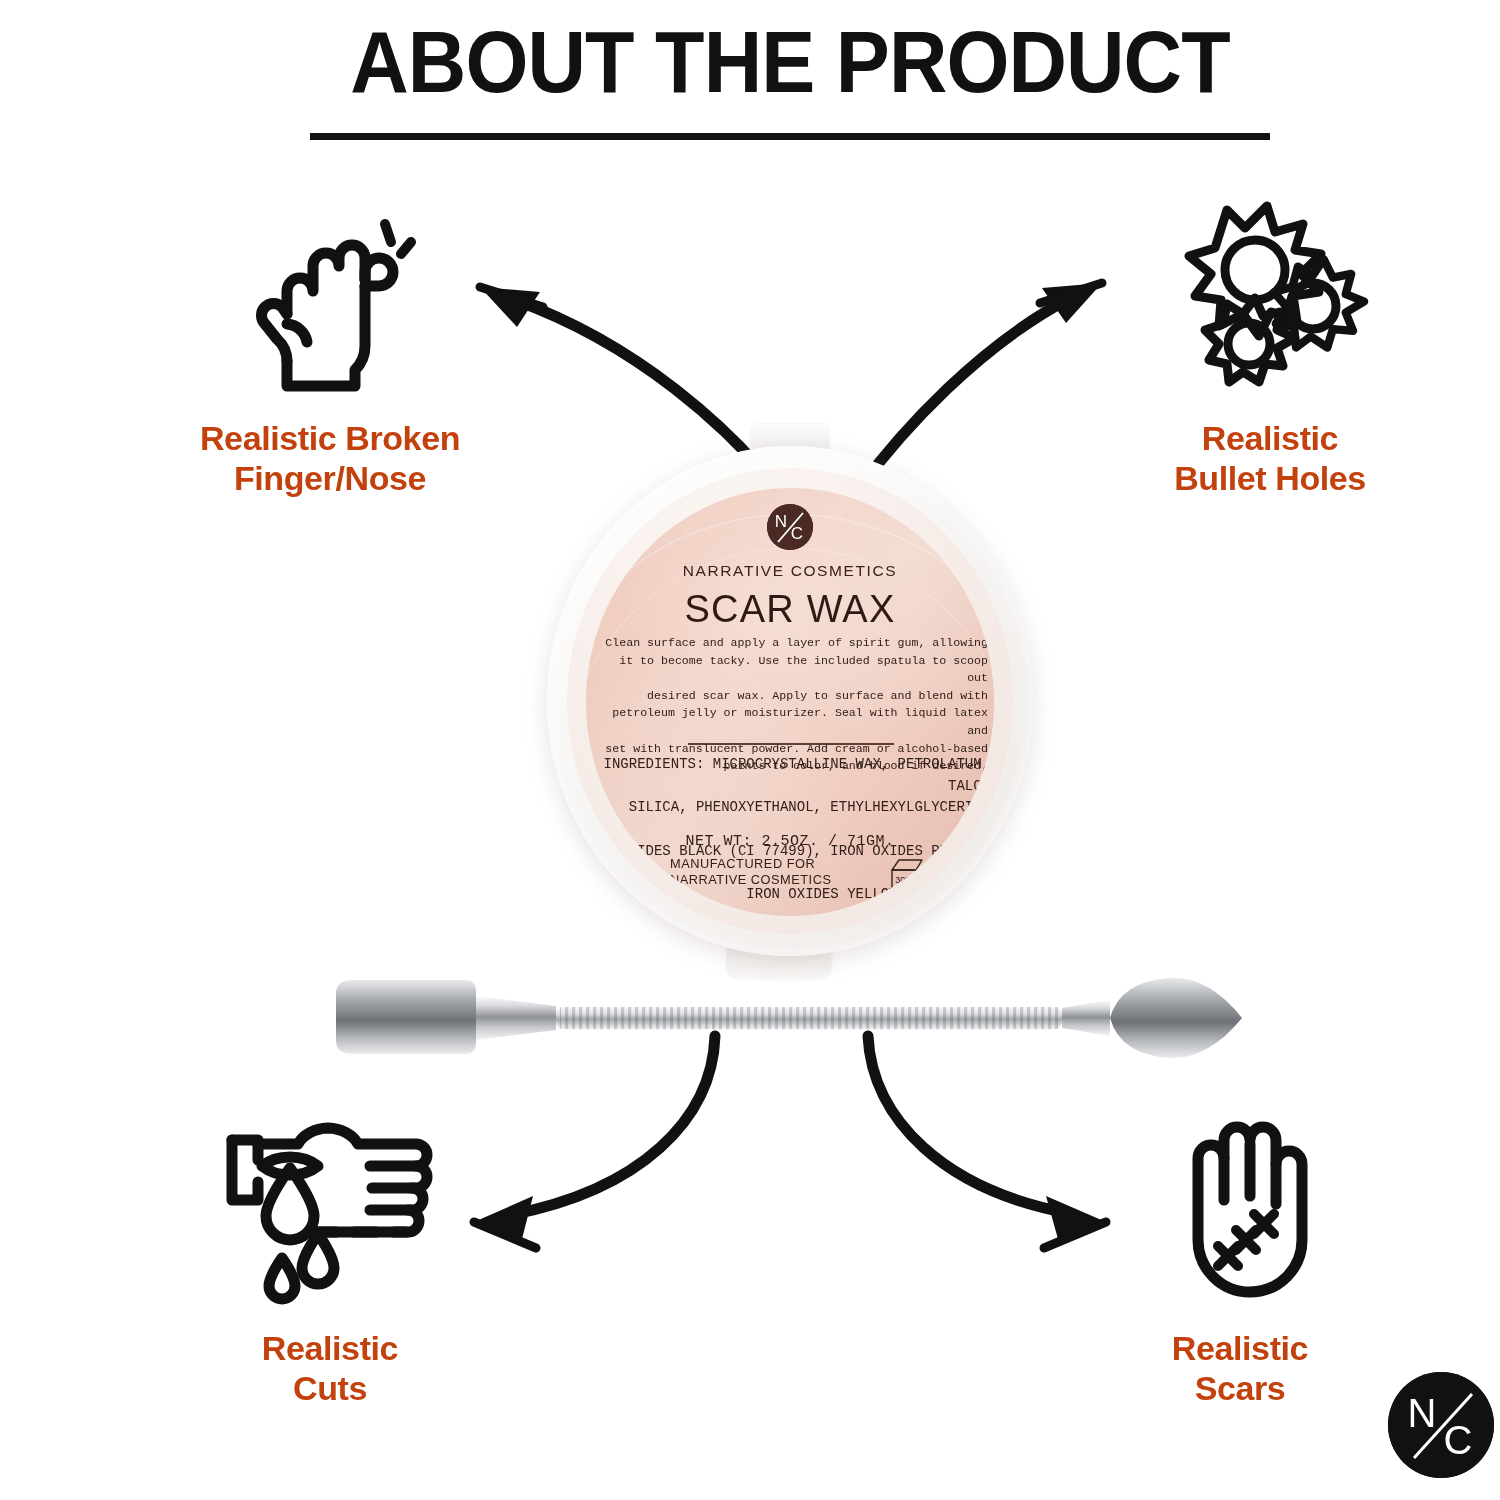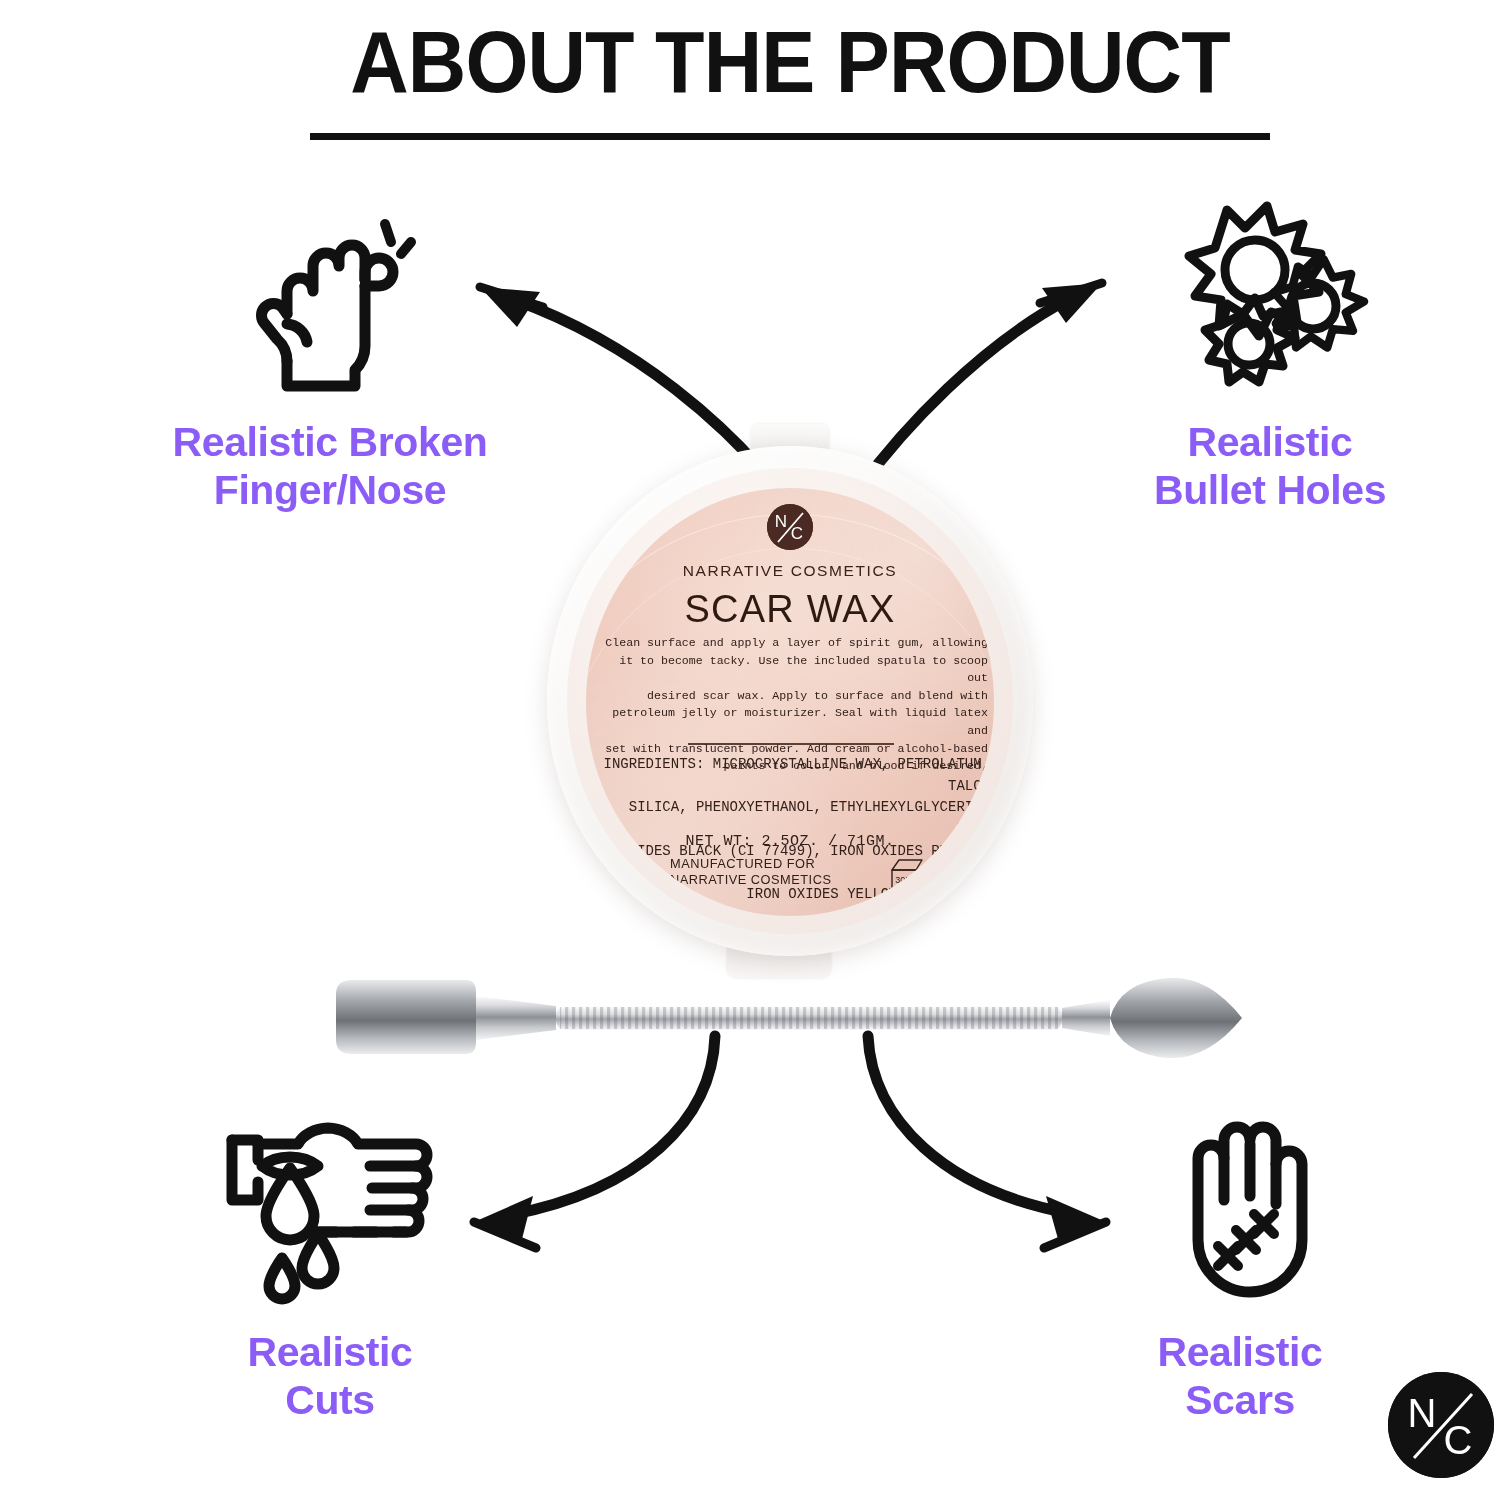--- a/index.html
+++ b/index.html
@@ -29,23 +29,23 @@
     position:absolute;top:133px;left:270px;width:960px;height:7px;
     background:#111111;
   }
 
   
   .feature{position:absolute;}
   .feature-icon{display:block;}
   .feature-label{
     font-family:"Liberation Sans", sans-serif;
     font-weight:bold;
-    font-size:41px;
+    font-size:34px;
     line-height:1.18;
-    color:#8b5cf6;
+    color:#c2410c;
     letter-spacing:-0.4px;
     white-space:pre-line;
   }
   #feat-tl{left:60px;top:196px;width:460px;text-align:center;}
   #feat-tl .feature-icon{margin:0 auto;}
   #feat-tl .feature-label{margin-top:22px;}
 
   #feat-tr{left:1000px;top:196px;width:460px;text-align:center;}
   #feat-tr .feature-icon{margin:0 auto;}
   #feat-tr .feature-label{margin-top:22px;}

